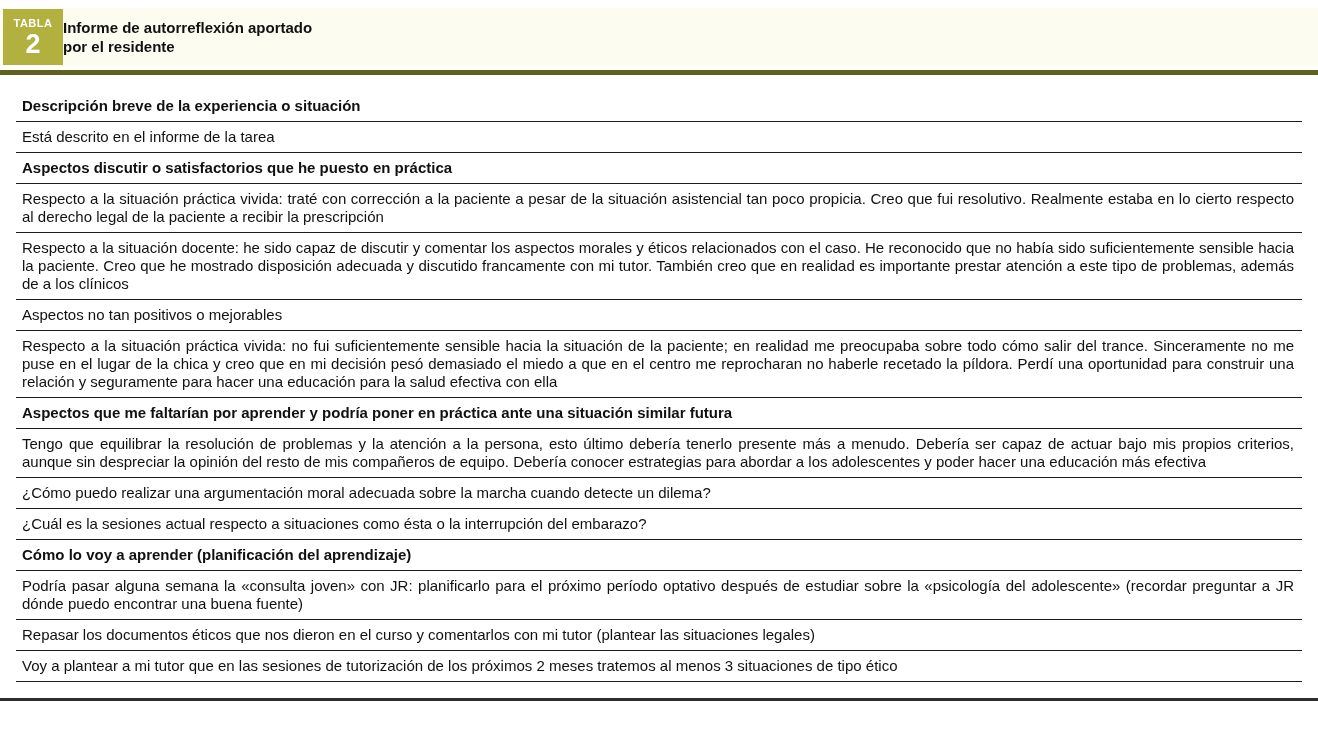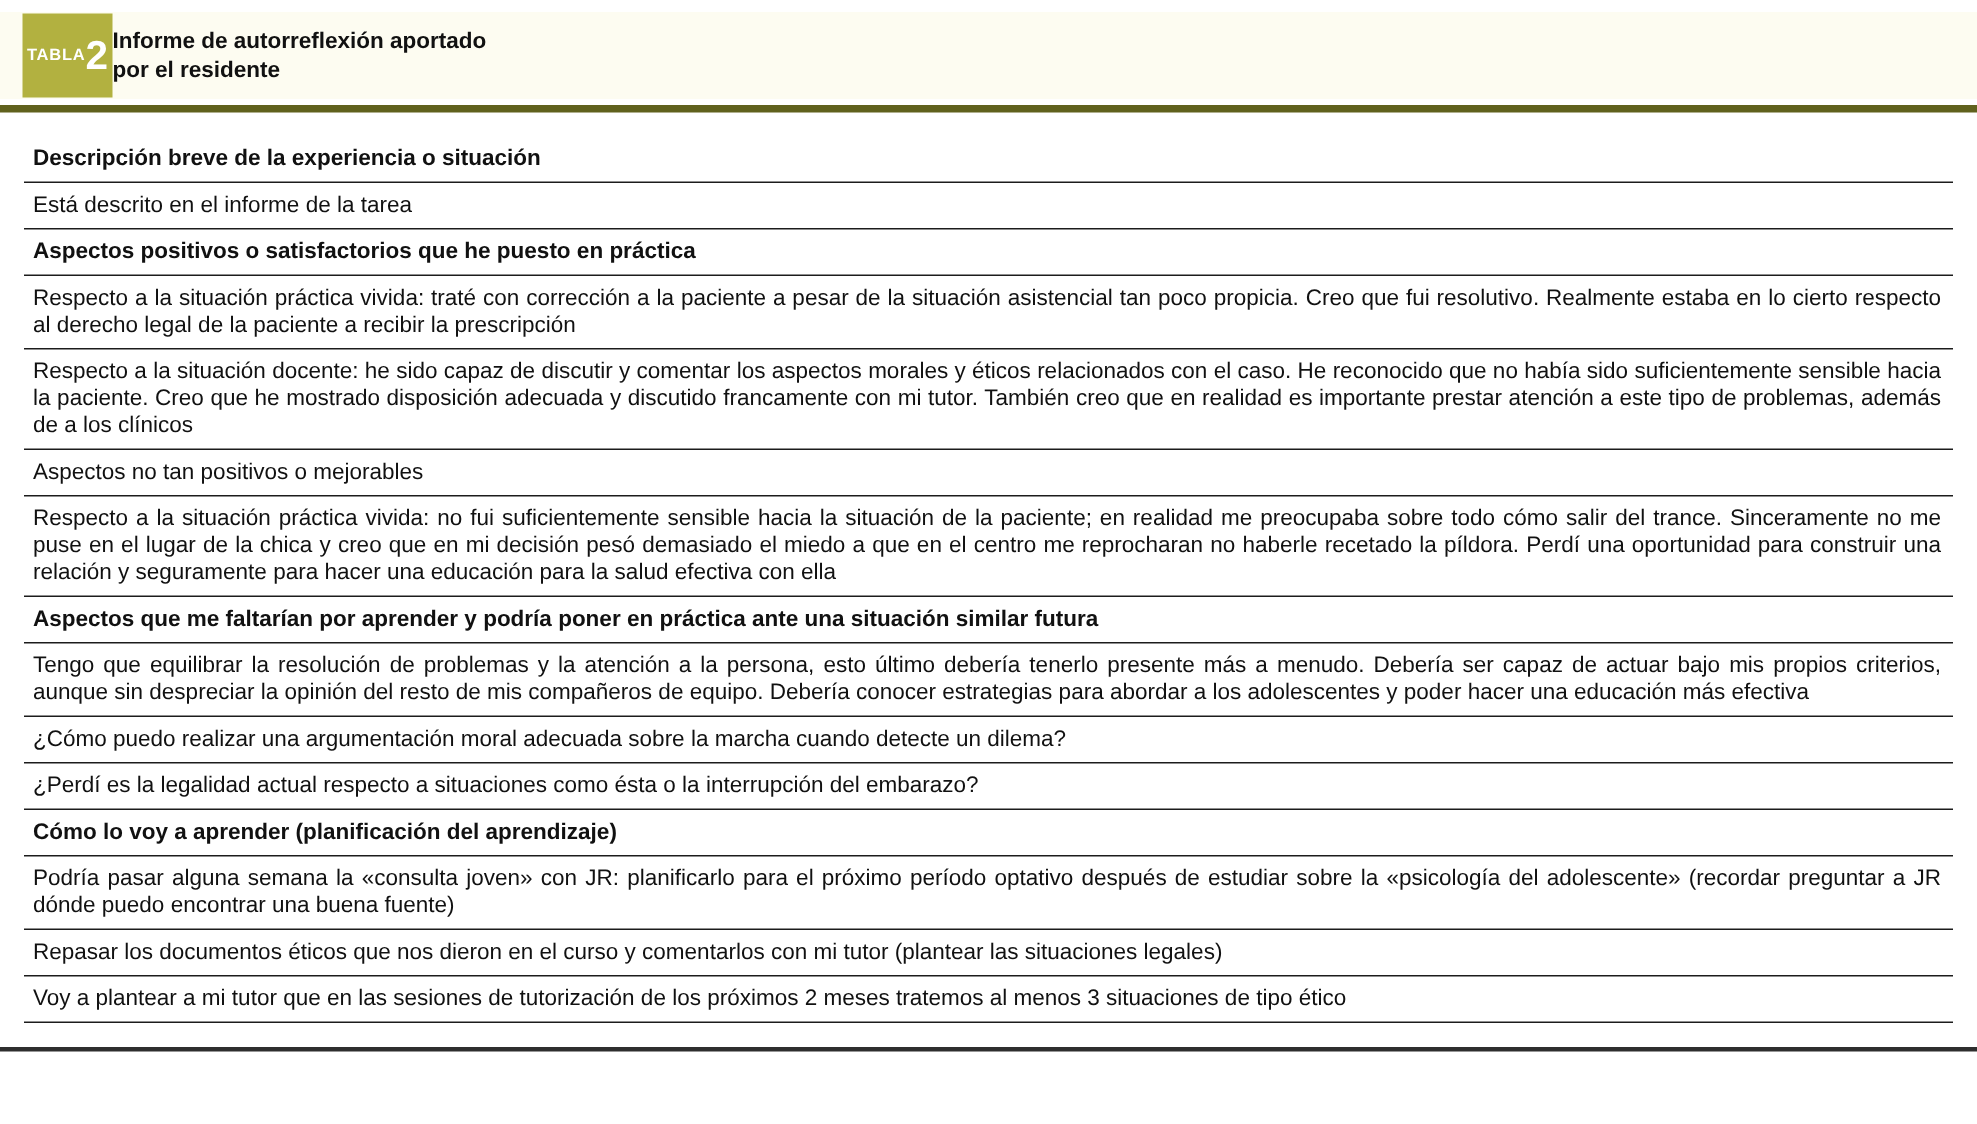--- a/index.html
+++ b/index.html
@@ -8,23 +8,23 @@
   .page {
     width:1318px; height:749px; background:#ffffff;
     overflow:hidden; position:relative; padding-top:8px;
   }
   
   .table-header {
     display:flex; align-items:stretch;
     margin:0 0 0 0; height:58px; background:#fdfcf1;
   }
   .label-box {
-    width:60px; height:56px; margin-left:15px; margin-top:1px;
+    width:60px; height:56px; margin-left:3px; margin-top:1px;
     background:#b2b140; color:#ffffff;
-    display:flex; flex-direction:row; align-items:center; justify-content:center;
+    display:flex; flex-direction:column; align-items:center; justify-content:center;
     flex:0 0 auto;
   }
   .label-box .lbl { font-size:11px; font-weight:bold; letter-spacing:0.5px; line-height:13px; }
   .label-box .num { font-size:27px; font-weight:bold; line-height:28px; }
   .title-wrap {
     flex:1 1 auto; display:flex; flex-direction:column; justify-content:center;
     font-weight:bold; font-size:15px; line-height:19px;
   }
   .top-rule { height:5px; background:#60611d; margin-top:4px; }
   
@@ -57,21 +57,21 @@
   <div class="top-rule"></div>
 
   <div class="rows">
       <div class="row header-row">
     <span class="row-text">Descripción breve de la experiencia o situación</span>
   </div>
       <div class="row">
     <span class="row-text">Está descrito en el informe de la tarea</span>
   </div>
       <div class="row header-row">
-    <span class="row-text">Aspectos positivos o satisfactorios que he puesto en práctica</span>
+    <span class="row-text">Aspectos discutir o satisfactorios que he puesto en práctica</span>
   </div>
       <div class="row">
     <span class="row-text">Respecto a la situación práctica vivida: traté con corrección a la paciente a pesar de la situación asistencial tan poco propicia. Creo que fui resolutivo. Realmente estaba en lo cierto respecto al derecho legal de la paciente a recibir la prescripción</span>
   </div>
       <div class="row">
     <span class="row-text">Respecto a la situación docente: he sido capaz de discutir y comentar los aspectos morales y éticos relacionados con el caso. He reconocido que no había sido suficientemente sensible hacia la paciente. Creo que he mostrado disposición adecuada y discutido francamente con mi tutor. También creo que en realidad es importante prestar atención a este tipo de problemas, además de a los clínicos</span>
   </div>
       <div class="row">
     <span class="row-text">Aspectos no tan positivos o mejorables</span>
   </div>
@@ -81,21 +81,21 @@
       <div class="row header-row">
     <span class="row-text">Aspectos que me faltarían por aprender y podría poner en práctica ante una situación similar futura</span>
   </div>
       <div class="row">
     <span class="row-text">Tengo que equilibrar la resolución de problemas y la atención a la persona, esto último debería tenerlo presente más a menudo. Debería ser capaz de actuar bajo mis propios criterios, aunque sin despreciar la opinión del resto de mis compañeros de equipo. Debería conocer estrategias para abordar a los adolescentes y poder hacer una educación más efectiva</span>
   </div>
       <div class="row">
     <span class="row-text">¿Cómo puedo realizar una argumentación moral adecuada sobre la marcha cuando detecte un dilema?</span>
   </div>
       <div class="row">
-    <span class="row-text">¿Perdí es la legalidad actual respecto a situaciones como ésta o la interrupción del embarazo?</span>
+    <span class="row-text">¿Cuál es la sesiones actual respecto a situaciones como ésta o la interrupción del embarazo?</span>
   </div>
       <div class="row header-row">
     <span class="row-text">Cómo lo voy a aprender (planificación del aprendizaje)</span>
   </div>
       <div class="row">
     <span class="row-text">Podría pasar alguna semana la «consulta joven» con JR: planificarlo para el próximo período optativo después de estudiar sobre la «psicología del adolescente» (recordar preguntar a JR dónde puedo encontrar una buena fuente)</span>
   </div>
       <div class="row">
     <span class="row-text">Repasar los documentos éticos que nos dieron en el curso y comentarlos con mi tutor (plantear las situaciones legales)</span>
   </div>

